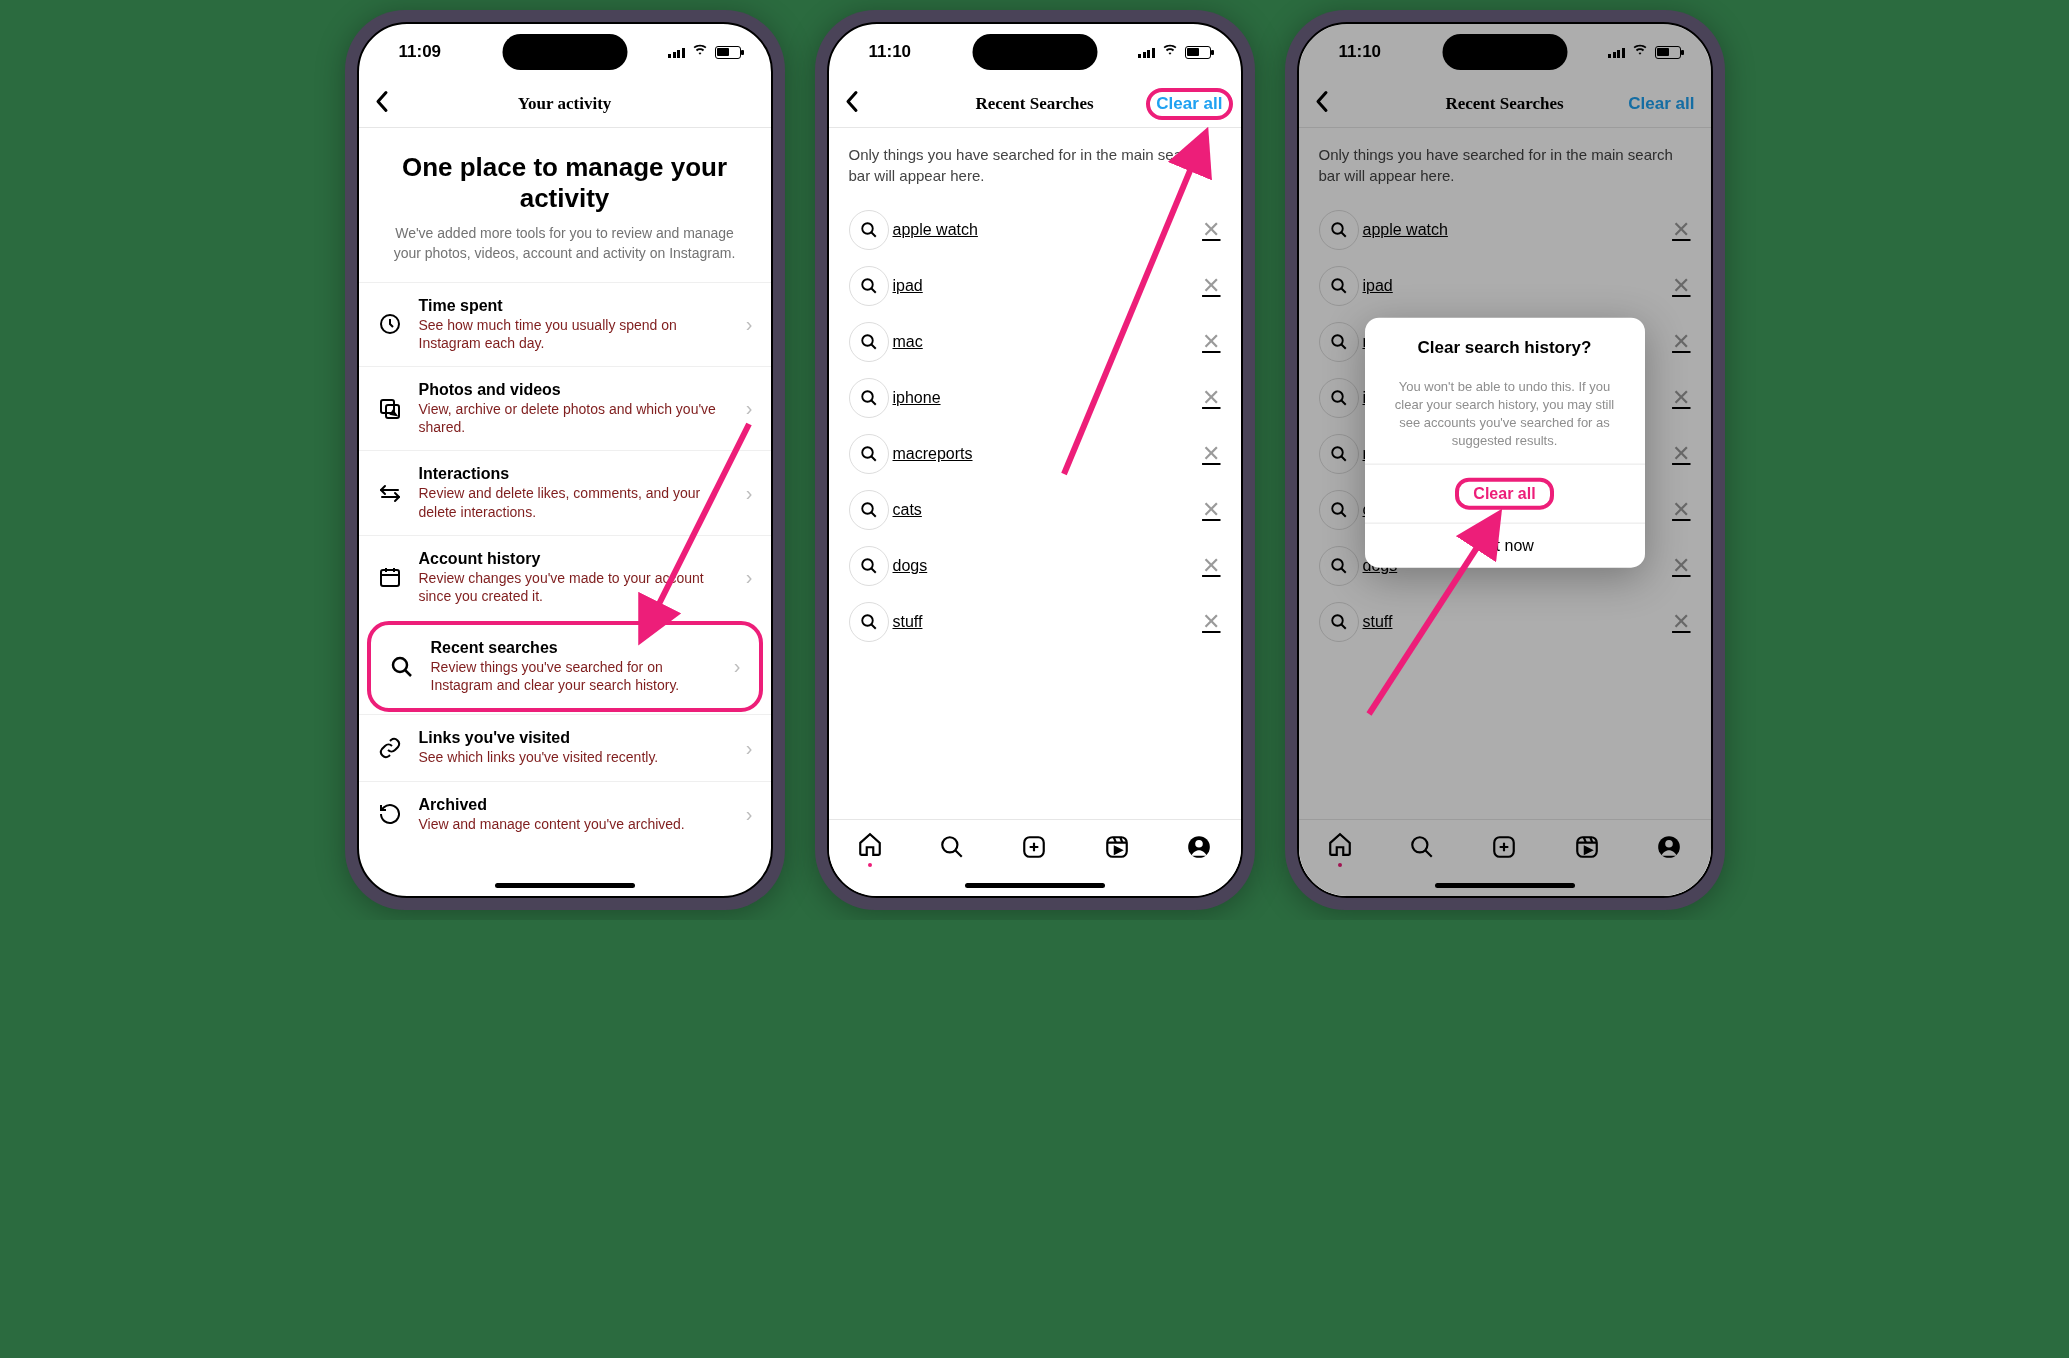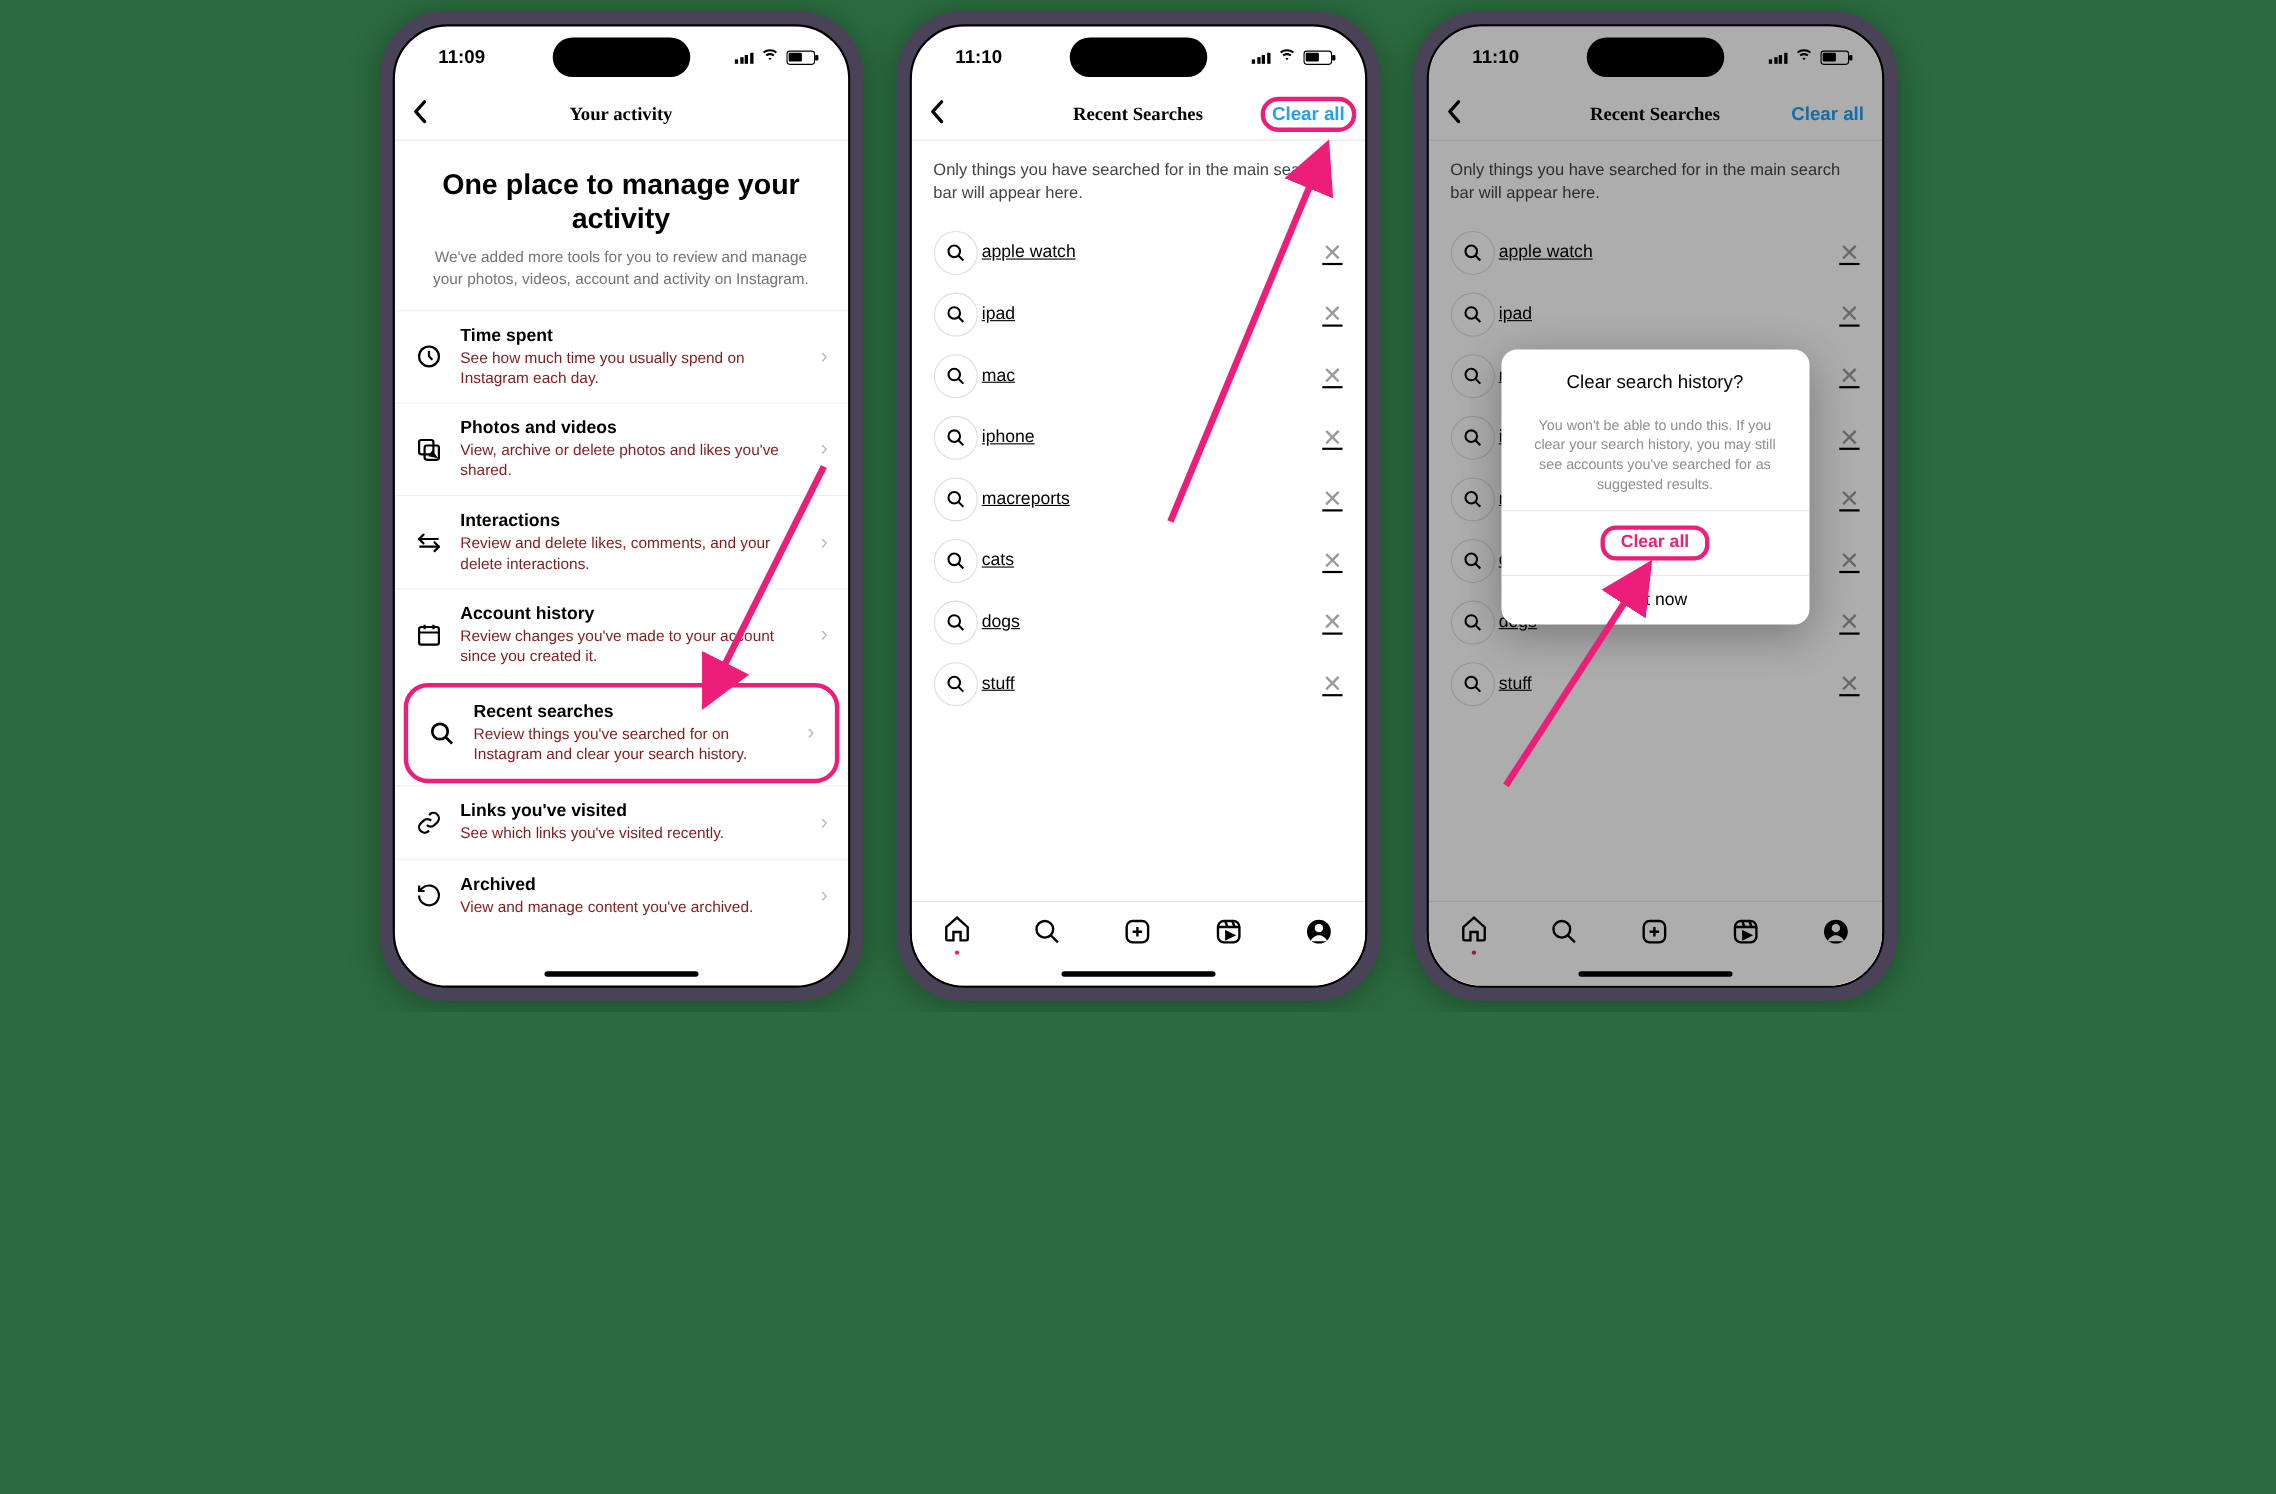--- a/index.html
+++ b/index.html
@@ -148,21 +148,21 @@
   }
   .arrow svg { overflow:visible; }
   
   .modal {
     position:absolute; z-index:40; left:50%; top:48%; transform:translate(-50%,-50%);
     width:280px; background:#fff; border-radius:14px; overflow:hidden;
     box-shadow: 0 10px 40px rgba(0,0,0,.3);
     text-align:center;
   }
   .modal-head { padding:20px 22px 14px; }
-  .modal-title { font-weight:400; font-size:17px; margin-bottom:20px;}
+  .modal-title { font-weight:700; font-size:17px; margin-bottom:20px;}
   .modal-msg { font-size:13px; color:#8e8e8e; line-height:1.4;}
   .modal-btn {
     border-top:1px solid #e8e8e8; padding:13px; font-size:16px;
     position:relative;
   }
   .modal-btn.clear { color:#ed1e79; font-weight:700; }
   .modal-btn.clear .highlight-pill {
     position:static; display:inline-block; transform:none;
     border-radius:14px; padding:3px 14px;
   }
@@ -220,21 +220,21 @@
       <div class="list-item">
         <div class="list-icon">
             <svg viewBox="0 0 24 24" fill="none" stroke-width="2">
               <rect x="3" y="3" width="13" height="13" rx="2"></rect>
               <rect x="8" y="8" width="13" height="13" rx="2"></rect>
               <polygon points="13,17 15,14 18,18"></polygon>
             </svg>
           </div>
         <div class="list-body">
             <div class="list-title">Photos and videos</div>
-            <div class="list-sub">View, archive or delete photos and likes you've shared.</div>
+            <div class="list-sub">View, archive or delete photos and which you've shared.</div>
           </div>
         <span class="list-chev">›</span>
       </div>
       <div class="list-item">
         <div class="list-icon">
             <svg viewBox="0 0 24 24" fill="none" stroke-width="2" stroke-linecap="round" stroke-linejoin="round">
               <line x1="3" y1="9" x2="20" y2="9"></line>
               <polyline points="7,5 3,9 7,13"></polyline>
               <line x1="21" y1="16" x2="4" y2="16"></line>
               <polyline points="17,12 21,16 17,20"></polyline>

